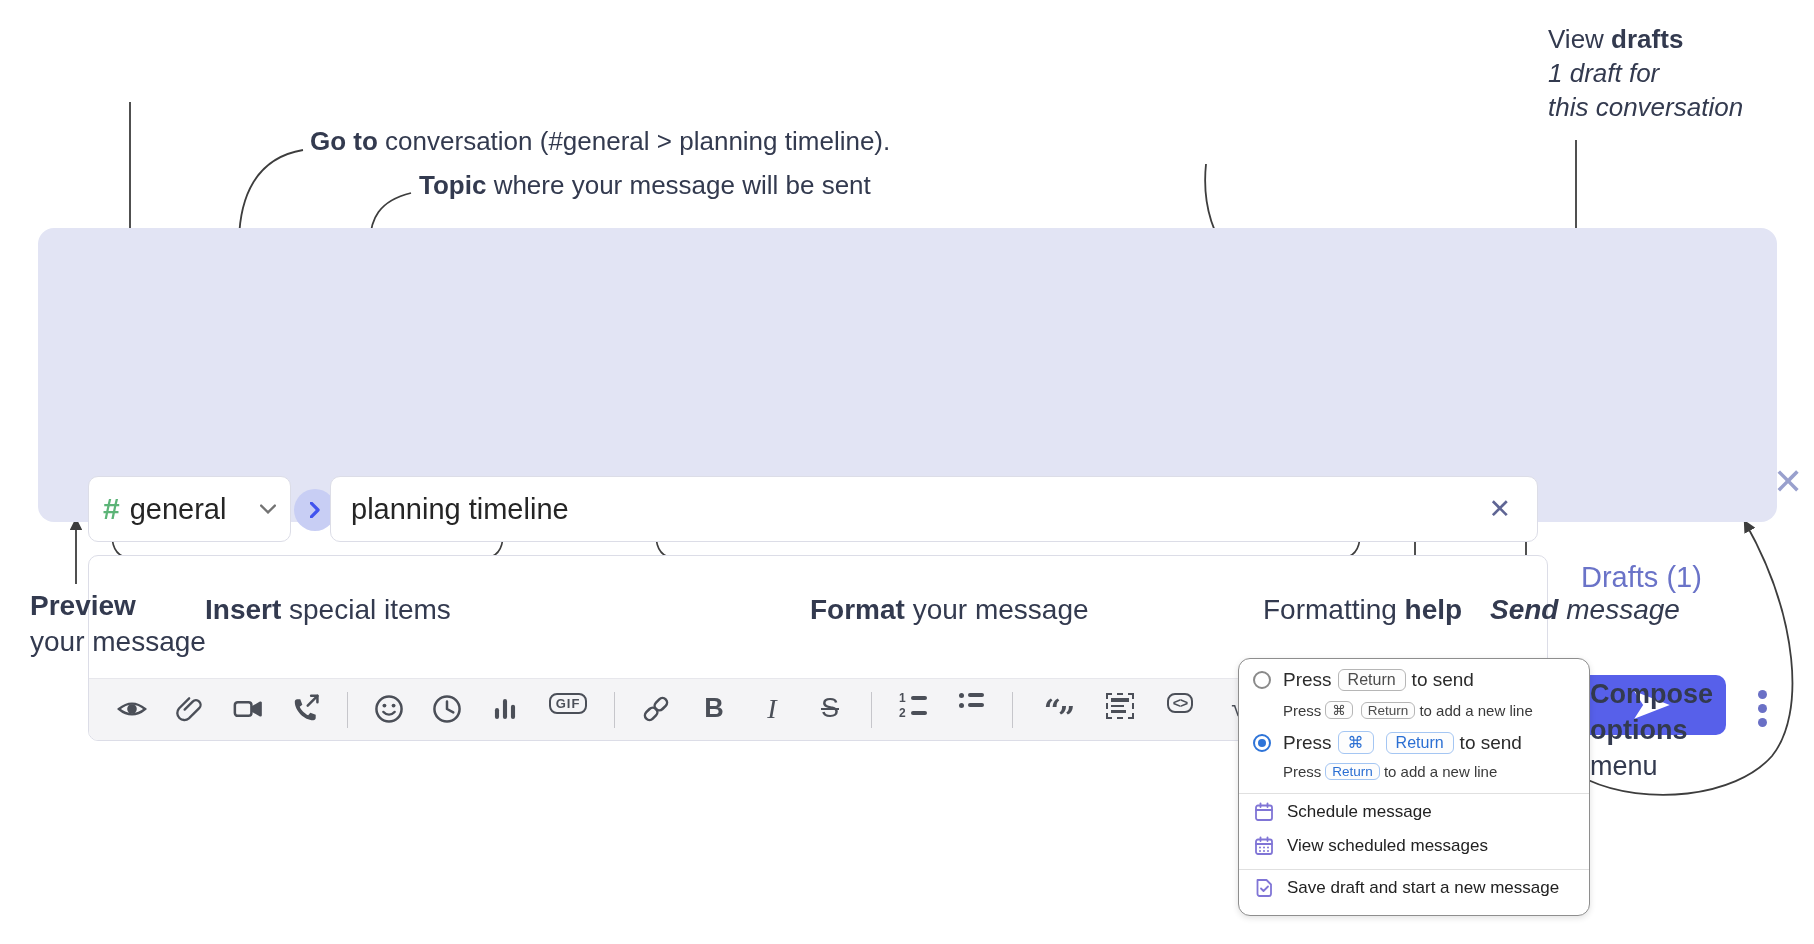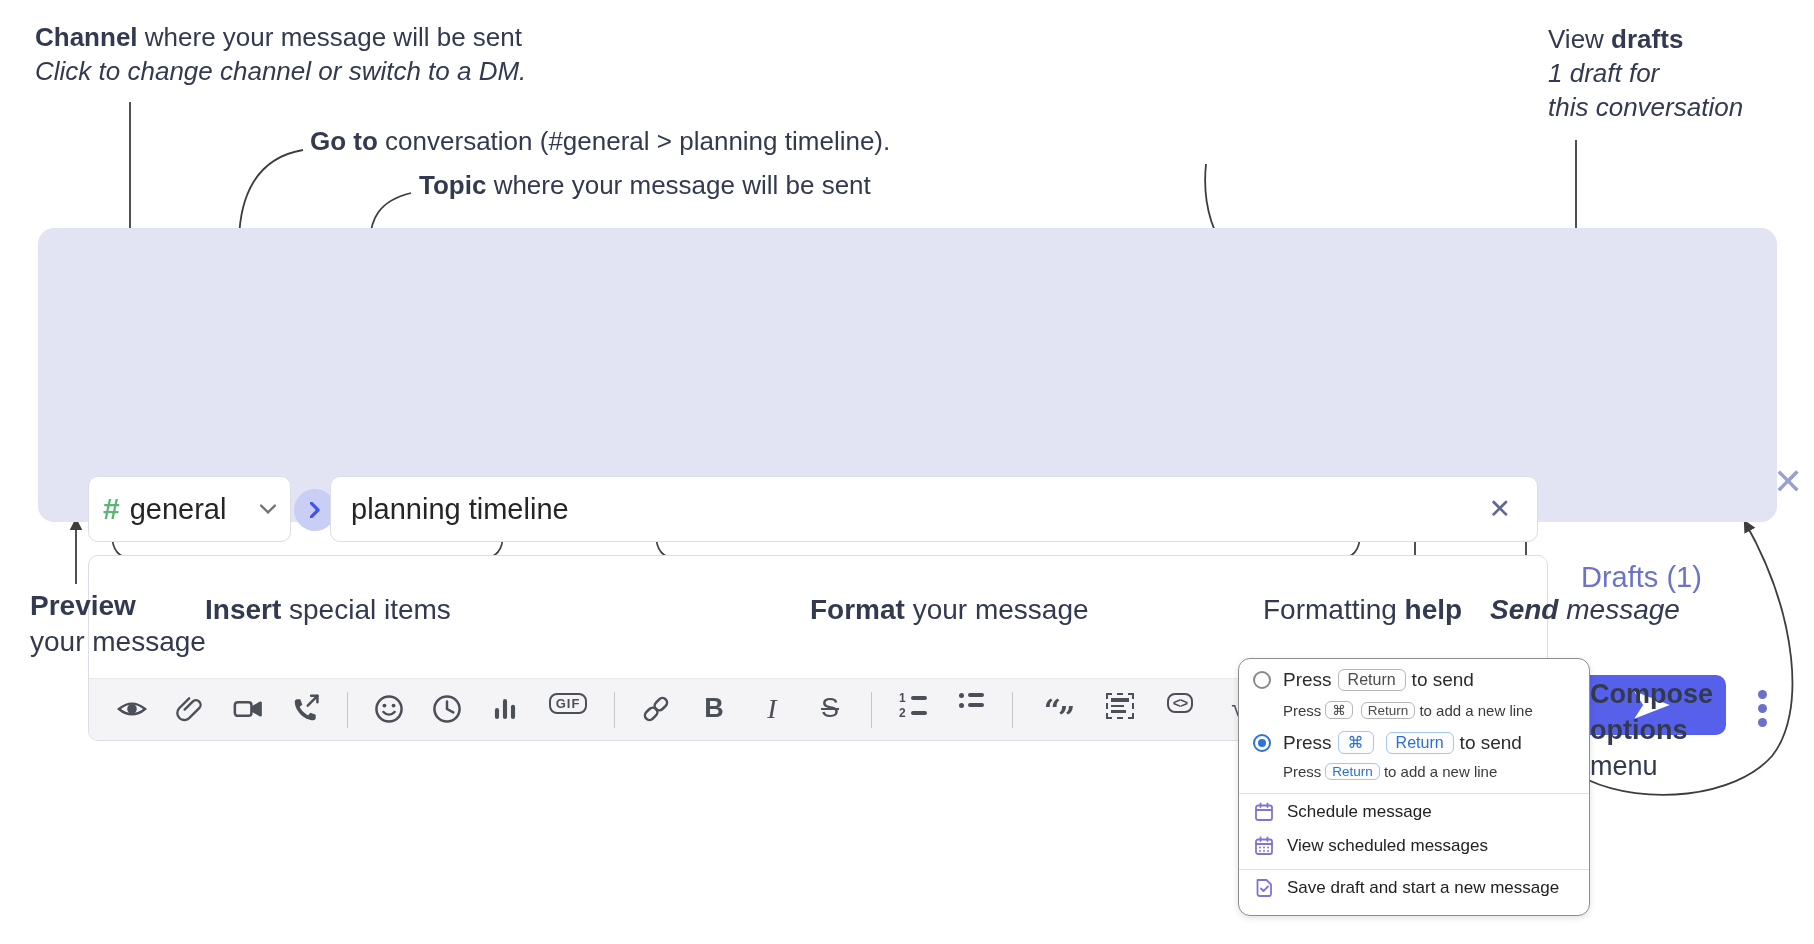--- a/index.html
+++ b/index.html
@@ -112,24 +112,20 @@
       <path d="M 1415,588 L 1415,512" marker-end="url(#arr)"></path>
       <path d="M 1526,588 L 1526,522" marker-end="url(#arr)"></path>
       <path d="M 1588,780 C 1645,806 1735,798 1772,756 C 1806,714 1798,616 1745,522" marker-end="url(#arr)"></path>
     </g>
     <g fill="none" stroke="#3d3d3d" stroke-width="1.6">
       <path d="M 112,534 C 112,552 120,558 132,558 L 288,558 C 300,558 306,564 307,584 C 308,564 314,558 326,558 L 483,558 C 495,558 503,552 503,534"></path>
       <path d="M 656,534 C 656,552 664,558 676,558 L 900,558 C 912,558 918,564 919,584 C 920,564 926,558 938,558 L 1340,558 C 1352,558 1360,552 1360,534"></path>
     </g>
   </svg>
 
-  <div class="ann" style="left:35px; top:20px;">
-    <b>Channel</b><span> where your message will be sent</span><br>
-    <span class="it">Click to change channel or switch to a DM.</span>
-  </div>
 
   <div class="ann" style="left:310px; top:124px;">
     <b>Go to</b><span> conversation (#general &gt; planning timeline).</span>
   </div>
 
   <div class="ann" style="left:419px; top:168px;">
     <b>Topic</b><span> where your message will be sent</span>
   </div>
 
 

